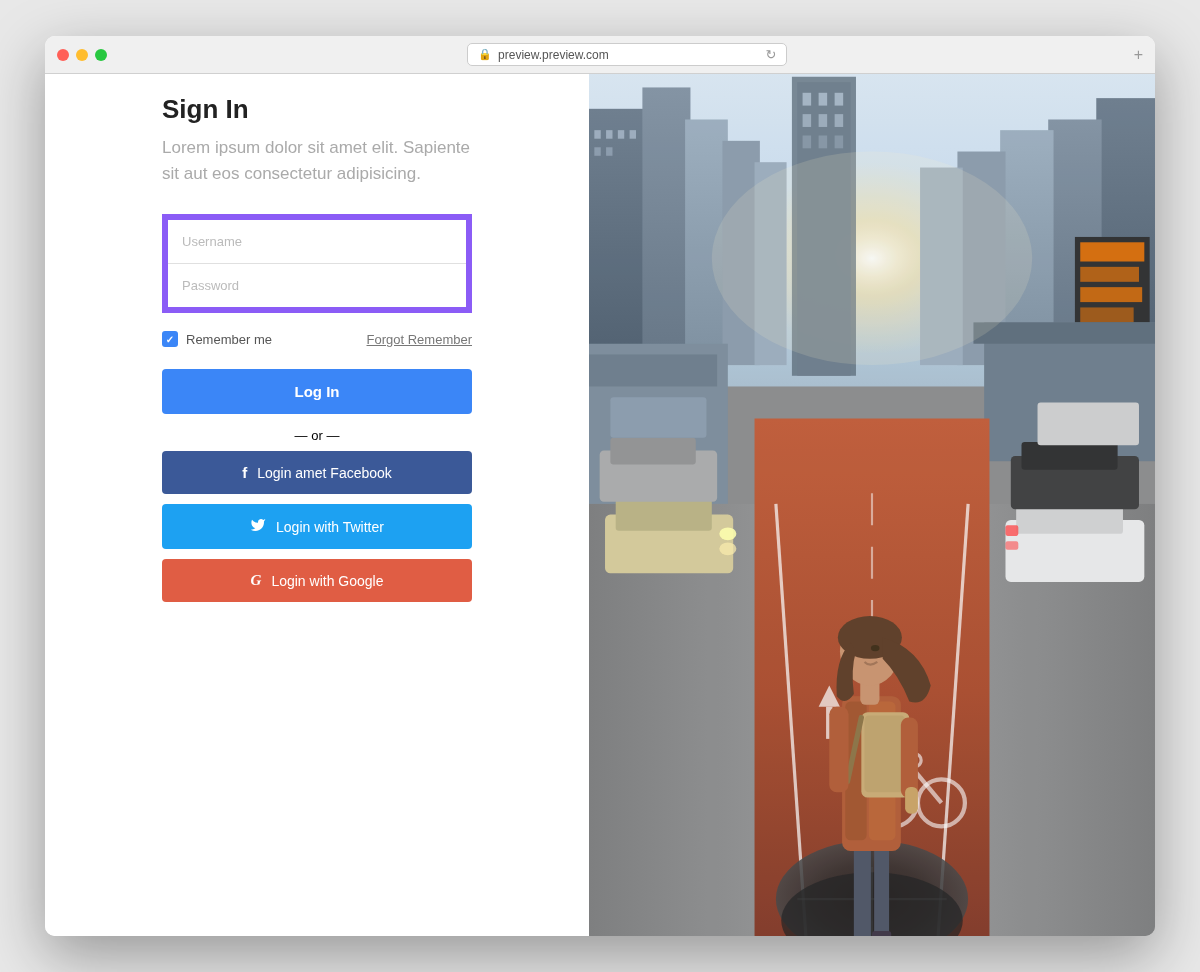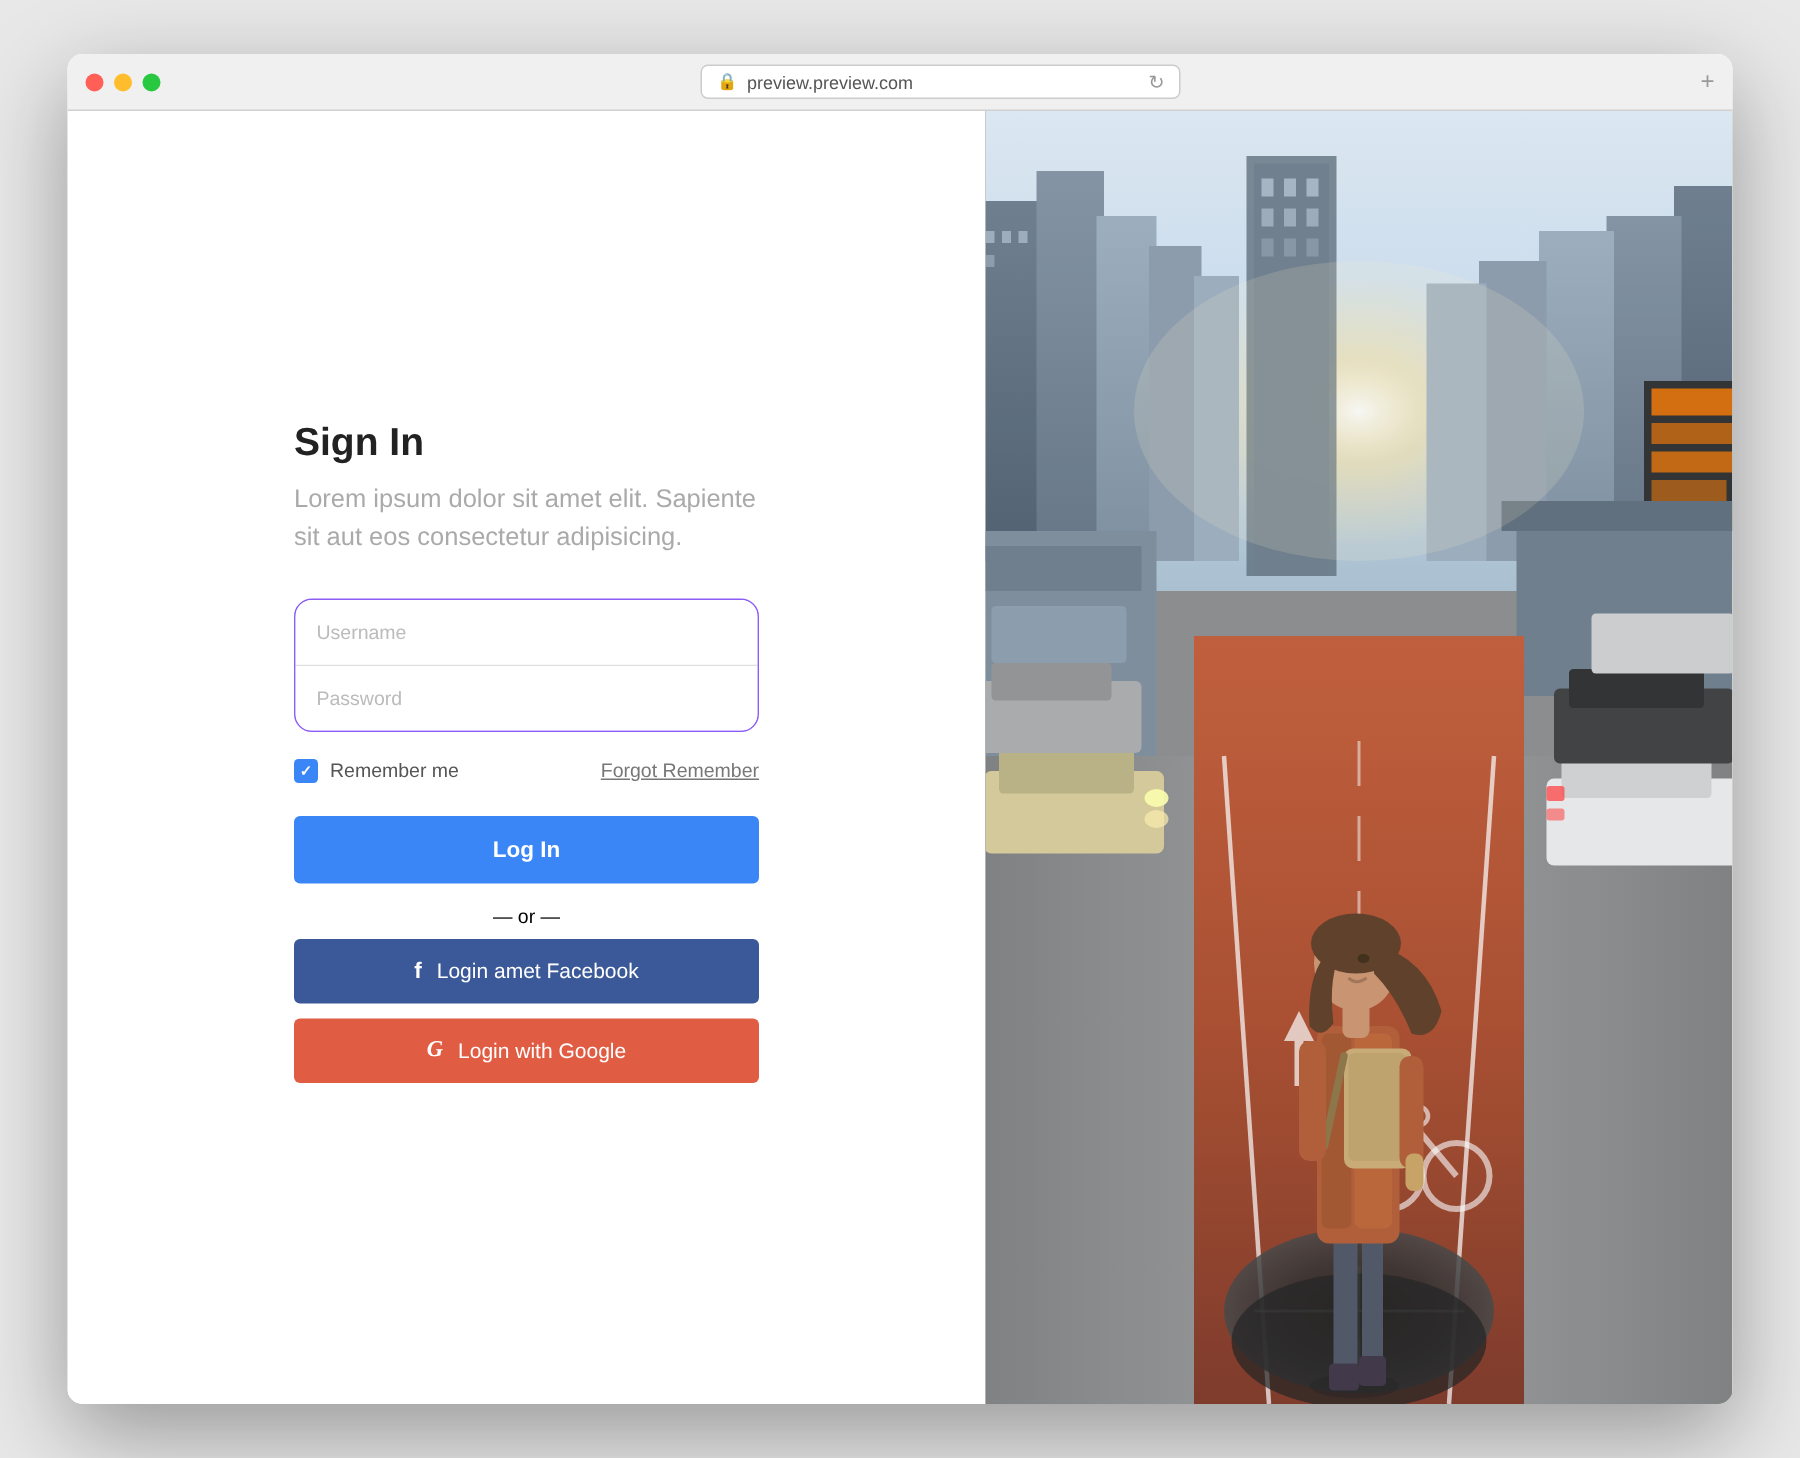--- a/index.html
+++ b/index.html
@@ -90,27 +90,26 @@
 
     
     .content {
       flex: 1;
       display: flex;
       overflow: hidden;
     }
 
     
     .left-panel {
-      width: 612px;
+      width: 544px;
       flex-shrink: 0;
       background: #fff;
       display: flex;
-      align-items: center;
       justify-content: center;
-      padding: 32px;
+      padding: 20px;
     }
 
     .form-container {
       width: 310px;
     }
 
     .sign-in-title {
       font-size: 26px;
       font-weight: 600;
       color: #222;
@@ -118,22 +117,22 @@
     }
 
     .sign-in-desc {
       font-size: 17px;
       color: #aaa;
       line-height: 1.5;
       margin-bottom: 28px;
     }
 
     .input-group {
-      border: 1px solid #8b5cf6;
-      border-radius: 12px;
+      border: 6px solid #8b5cf6;
+      border-radius: 0;
       margin-bottom: 18px;
       overflow: hidden;
     }
 
     .input-field {
       width: 100%;
       border: none;
       outline: none;
       padding: 14px 14px;
       font-size: 13px;
@@ -310,20 +309,28 @@
 
         
         <div class="divider-or">— or —</div>
 
         
         <button class="social-btn btn-facebook">
           <span class="social-icon">f</span>
           <span>Login amet Facebook</span>
         </button>
 
+        <button class="social-btn btn-twitter">
+          <span class="social-icon">
+            <svg width="16" height="16" viewBox="0 0 24 24" fill="white">
+              <path d="M23 3a10.9 10.9 0 01-3.14 1.53 4.48 4.48 0 00-7.86 3v1A10.66 10.66 0 013 4s-4 9 5 13a11.64 11.64 0 01-7 2c9 5 20 0 20-11.5a4.5 4.5 0 00-.08-.83A7.72 7.72 0 0023 3z"></path>
+            </svg>
+          </span>
+          <span>Login with Twitter</span>
+        </button>
 
         <button class="social-btn btn-google">
           <span class="social-icon" style="font-style:italic;font-family:serif;">G</span>
           <span>Login with Google</span>
         </button>
 
       </div>
     </div>
 
     <div class="right-panel">

